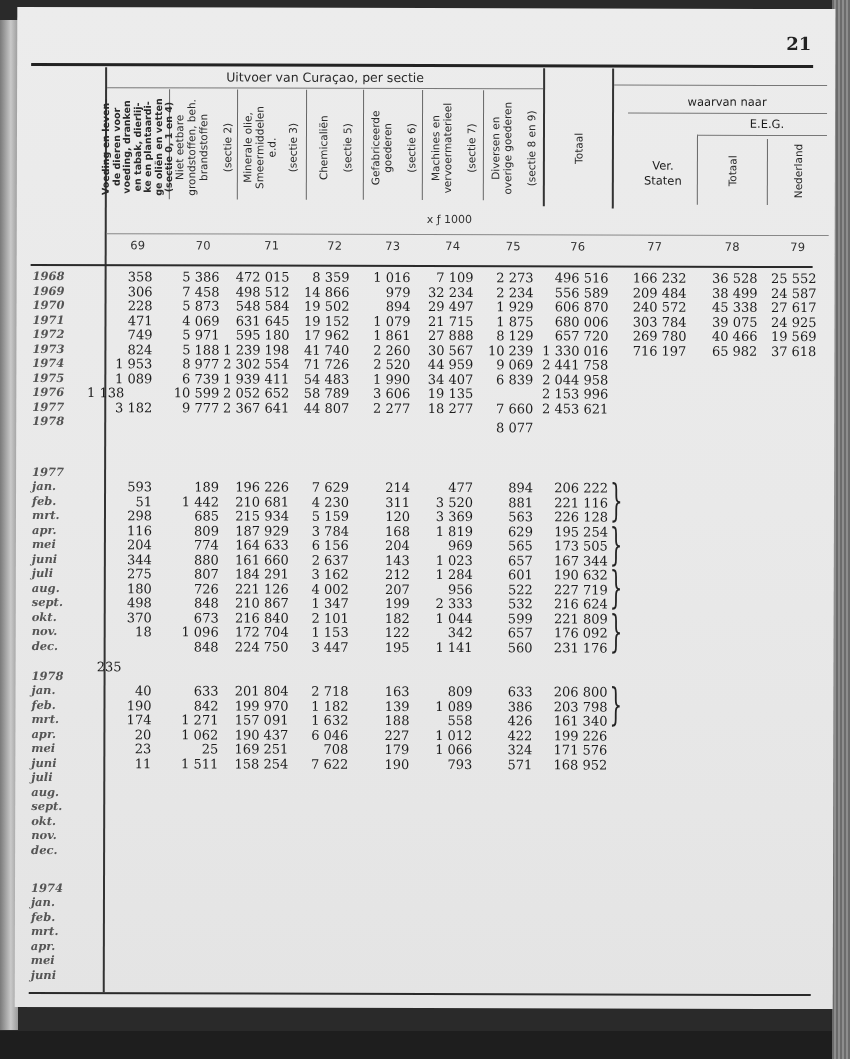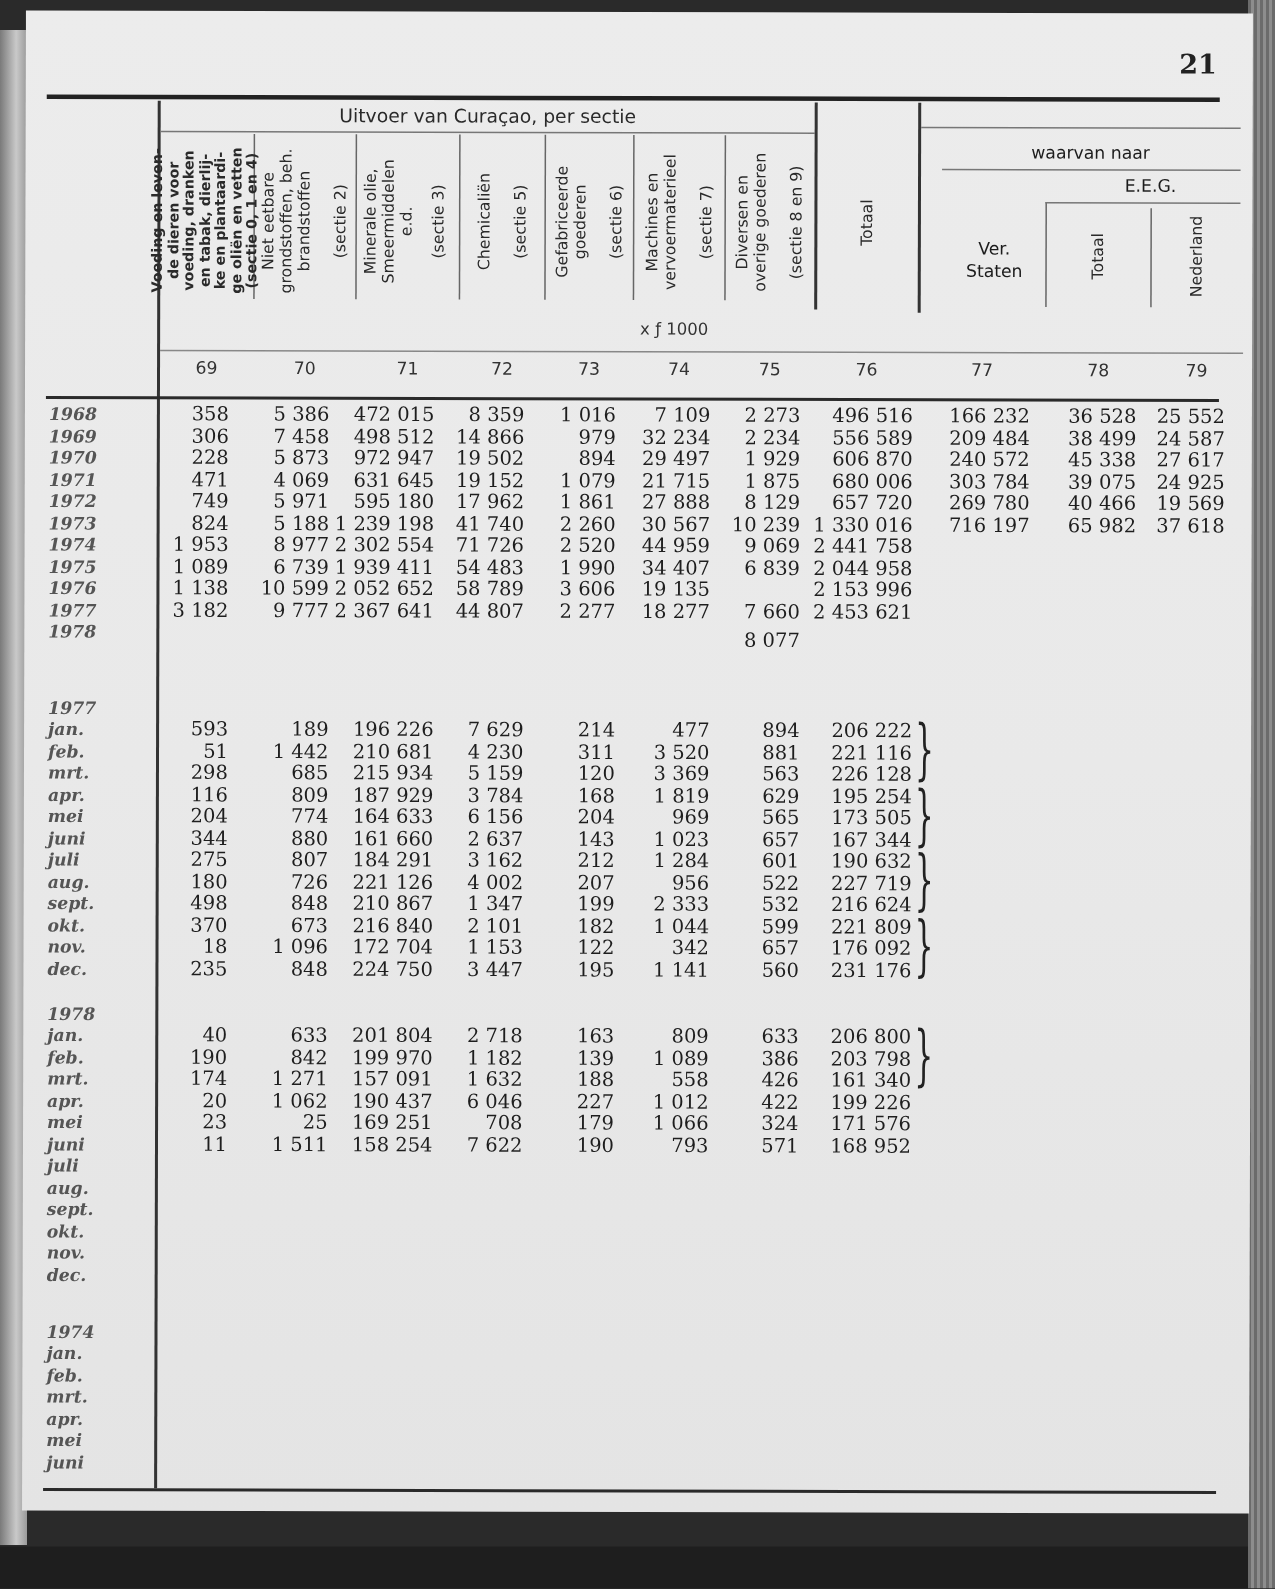--- a/index.html
+++ b/index.html
@@ -214,21 +214,21 @@
         <span class="cell" style="right: 301px;">2 234</span>
         <span class="cell" style="right: 226px;">556 589</span>
         <span class="cell" style="right: 148px;">209 484</span>
         <span class="cell" style="right: 77px;">38 499</span>
         <span class="cell" style="right: 18px;">24 587</span>
       </div>
       <div class="row" style="top: 29px;">
         <span class="lbl">1970</span>
         <span class="cell" style="right: 682px; text-align: center;">228</span>
         <span class="cell" style="right: 615px;">5 873</span>
-        <span class="cell" style="right: 545px;">972 947</span>
+        <span class="cell" style="right: 545px;">548 584</span>
         <span class="cell" style="right: 485px;">19 502</span>
         <span class="cell" style="right: 424px;">894</span>
         <span class="cell" style="right: 361px;">29 497</span>
         <span class="cell" style="right: 301px;">1 929</span>
         <span class="cell" style="right: 226px;">606 870</span>
         <span class="cell" style="right: 148px;">240 572</span>
         <span class="cell" style="right: 77px;">45 338</span>
         <span class="cell" style="right: 18px;">27 617</span>
       </div>
       <div class="row" style="top: 43.5px;">
@@ -296,21 +296,21 @@
         <span class="cell" style="right: 424px;">1 990</span>
         <span class="cell" style="right: 361px;">34 407</span>
         <span class="cell" style="right: 301px;">6 839</span>
         <span class="cell" style="right: 226px;">2 044 958</span>
         <span class="cell" style="right: 148px;"></span>
         <span class="cell" style="right: 77px;"></span>
         <span class="cell" style="right: 18px;"></span>
       </div>
       <div class="row" style="top: 116px;">
         <span class="lbl">1976</span>
-        <span class="cell" style="right: 682px;">1 138</span>
+        <span class="cell" style="right: 710px;">1 138</span>
         <span class="cell" style="right: 615px;">10 599</span>
         <span class="cell" style="right: 545px;">2 052 652</span>
         <span class="cell" style="right: 485px;">58 789</span>
         <span class="cell" style="right: 424px;">3 606</span>
         <span class="cell" style="right: 361px;">19 135</span>
         <span class="cell" style="right: 301px; margin-top: 34px;">8 077</span>
         <span class="cell" style="right: 226px;">2 153 996</span>
         <span class="cell" style="right: 148px;"></span>
         <span class="cell" style="right: 77px;"></span>
         <span class="cell" style="right: 18px;"></span>
@@ -462,21 +462,21 @@
         <span class="cell" style="right: 615px;">1 096</span>
         <span class="cell" style="right: 545px;">172 704</span>
         <span class="cell" style="right: 485px;">1 153</span>
         <span class="cell" style="right: 424px;">122</span>
         <span class="cell" style="right: 361px;">342</span>
         <span class="cell" style="right: 301px;">657</span>
         <span class="cell" style="right: 226px;">176 092</span>
       </div>
       <div class="row" style="top: 369.5px;">
         <span class="lbl">dec.</span>
-        <span class="cell" style="right: 682px;">235</span>
+        <span class="cell" style="right: 712px; margin-top: 20px;">235</span>
         <span class="cell" style="right: 615px;">848</span>
         <span class="cell" style="right: 545px;">224 750</span>
         <span class="cell" style="right: 485px;">3 447</span>
         <span class="cell" style="right: 424px;">195</span>
         <span class="cell" style="right: 361px;">1 141</span>
         <span class="cell" style="right: 301px;">560</span>
         <span class="cell" style="right: 226px;">231 176</span>
       </div>
       <div class="brace" style="left: 594px; top: 208px; font-size: 44px; line-height: 44px;">}</div>
       <div class="brace" style="left: 594px; top: 251.5px; font-size: 44px; line-height: 44px;">}</div>

